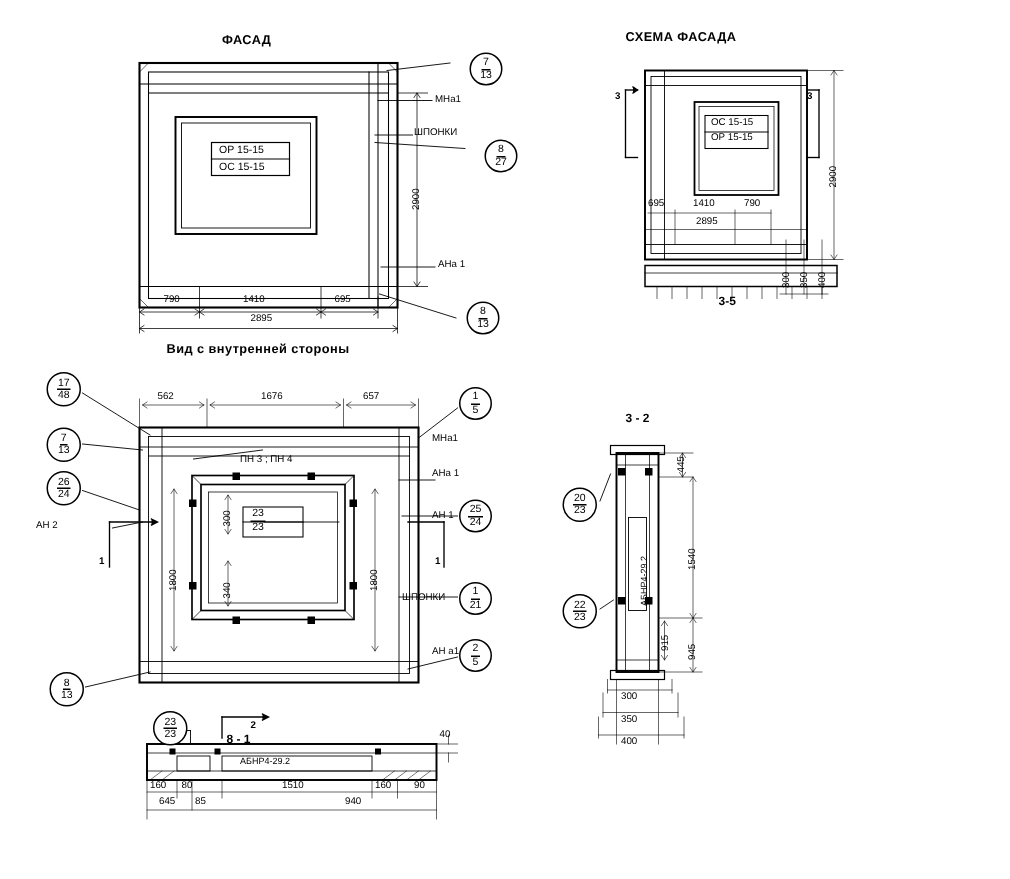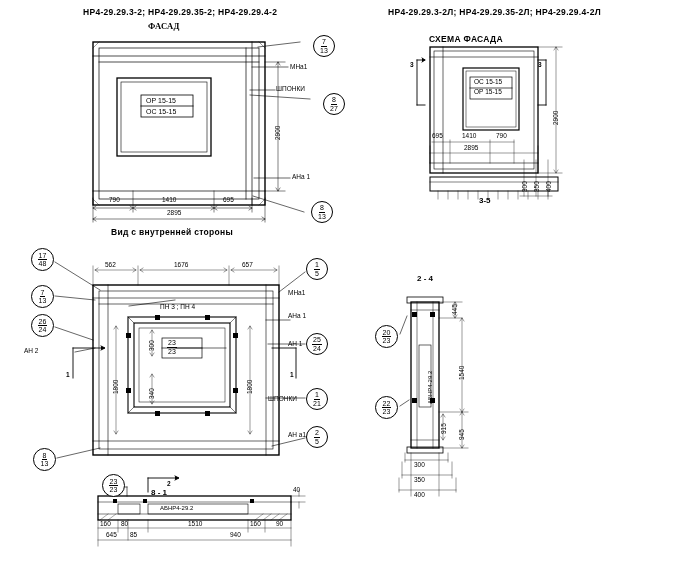--- a/index.html
+++ b/index.html
@@ -382,26 +382,24 @@
         <line x1="148" y1="478" x2="178" y2="478"></line>
         <line x1="148" y1="478" x2="148" y2="492"></line>
         <path d="M175,476 l4,2 -4,2" fill="#000"></path>
       </g>
 
       <line x1="127" y1="487" x2="127" y2="496" stroke-width="0.6"></line>
       <line x1="127" y1="487" x2="120" y2="487" stroke-width="0.6"></line>
     </g>
   </svg>
 
-  <div class="lbl ttl" style="left:83px; top:8px;">НР4-29.29.3-2; НР4-29.29.35-2; НР4-29.29.4-2</div>
-  <div class="lbl ttl" style="left:148px; top:22px;font-family:Liberation Serif, serif;">ФАСАД</div>
-  <div class="lbl ttl" style="left:388px; top:8px;">НР4-29.29.3-2Л; НР4-29.29.35-2Л; НР4-29.29.4-2Л</div>
-  <div class="lbl ttl" style="left:417px; top:35px;margin-left:12px;">СХЕМА ФАСАДА</div>
+  <div class="lbl ttl" style="left:148px; top:22px;">ФАСАД</div>
+  <div class="lbl ttl" style="left:417px; top:20px;">СХЕМА ФАСАДА</div>
   <div class="lbl ttl" style="left:92px; top:228px;padding-left:19px;">Вид с внутренней стороны</div>
-  <div class="lbl b" style="left:417px; top:275px;">2 - 4</div>
+  <div class="lbl b" style="left:417px; top:275px;">3 - 2</div>
   <div class="lbl b" style="left:151px; top:489px;">8 - 1</div>
   <div class="lbl b" style="left:479px; top:197px;">3-5</div>
 
   <div class="lbl sm" style="left:146px; top:97px;">ОР 15-15</div>
   <div class="lbl sm" style="left:146px; top:108px;">ОС 15-15</div>
   <div class="lbl xs" style="left:109px; top:197px;">790</div>
   <div class="lbl xs" style="left:162px; top:197px;">1410</div>
   <div class="lbl xs" style="left:223px; top:197px;">695</div>
   <div class="lbl xs" style="left:167px; top:210px;">2895</div>
   <div class="lbl xs rot90" style="left:275px; top:140px;">2900</div>

